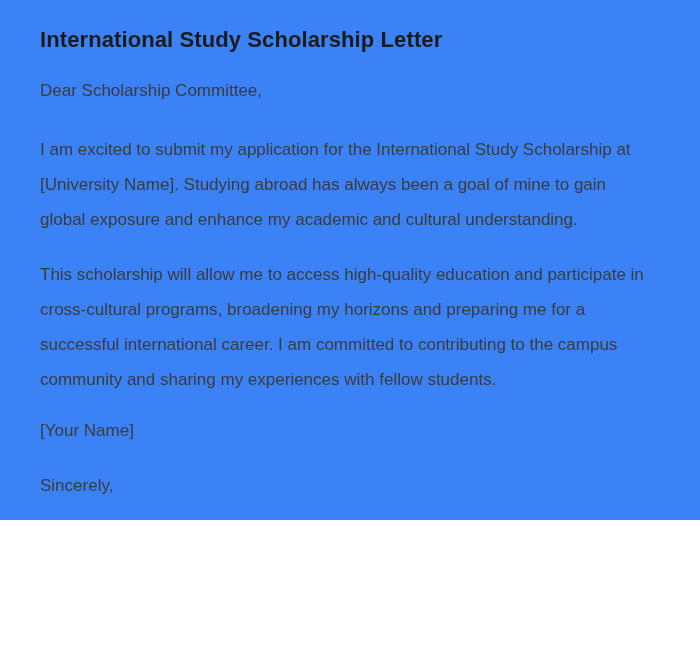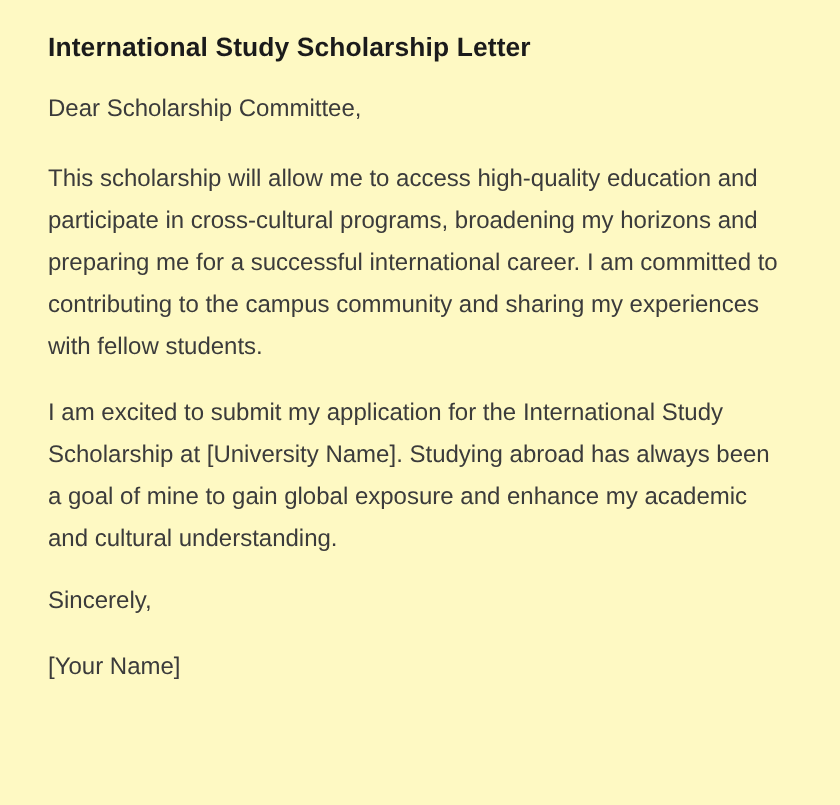--- a/index.html
+++ b/index.html
@@ -3,41 +3,41 @@
 <meta charset="utf-8">
 <style>
   html, body {
     margin: 0;
     padding: 0;
     background: #ffffff;
   }
   .page {
     position: relative;
     width: 700px;
-    height: 671px;
-    background: #fef9c3;
+    height: 520px;
+    background: #3b82f6;
     box-sizing: border-box;
     padding: 26px 40px 0 40px;
     font-family: "Liberation Sans", "DejaVu Sans", sans-serif;
     overflow: hidden;
   }
   .letter {
     max-width: 614px;
   }
   .letter-title {
     margin: 0 0 23px 0;
     font-size: 22px;
     line-height: 28px;
     font-weight: 700;
     color: #1b1b1b;
     letter-spacing: 0.1px;
   }
   .letter p {
     margin: 0 0 20px 0;
-    font-size: 20px;
+    font-size: 17px;
     line-height: 35px;
     font-weight: 400;
     color: #3b3b3b;
   }
   .letter p.salutation {
     line-height: 28px;
     margin-bottom: 27px;
   }
   .letter p.short-line {
     line-height: 28px;
@@ -46,22 +46,22 @@
 </style>
 </head>
 <body>
 
 <div class="page">
   <div class="letter">
     <h1 class="letter-title">International Study Scholarship Letter</h1>
 
     <p class="salutation">Dear Scholarship Committee,</p>
 
+    <p>I am excited to submit my application for the International Study Scholarship at [University Name]. Studying abroad has always been a goal of mine to gain global exposure and enhance my academic and cultural understanding.</p>
+
     <p>This scholarship will allow me to access high-quality education and participate in cross-cultural programs, broadening my horizons and preparing me for a successful international career. I am committed to contributing to the campus community and sharing my experiences with fellow students.</p>
 
-    <p>I am excited to submit my application for the International Study Scholarship at [University Name]. Studying abroad has always been a goal of mine to gain global exposure and enhance my academic and cultural understanding.</p>
 
+    <p class="short-line">[Your Name]</p>
 
     <p class="short-line">Sincerely,</p>
-
-    <p class="short-line">[Your Name]</p>
   </div>
 </div>
 
 </body></html>

